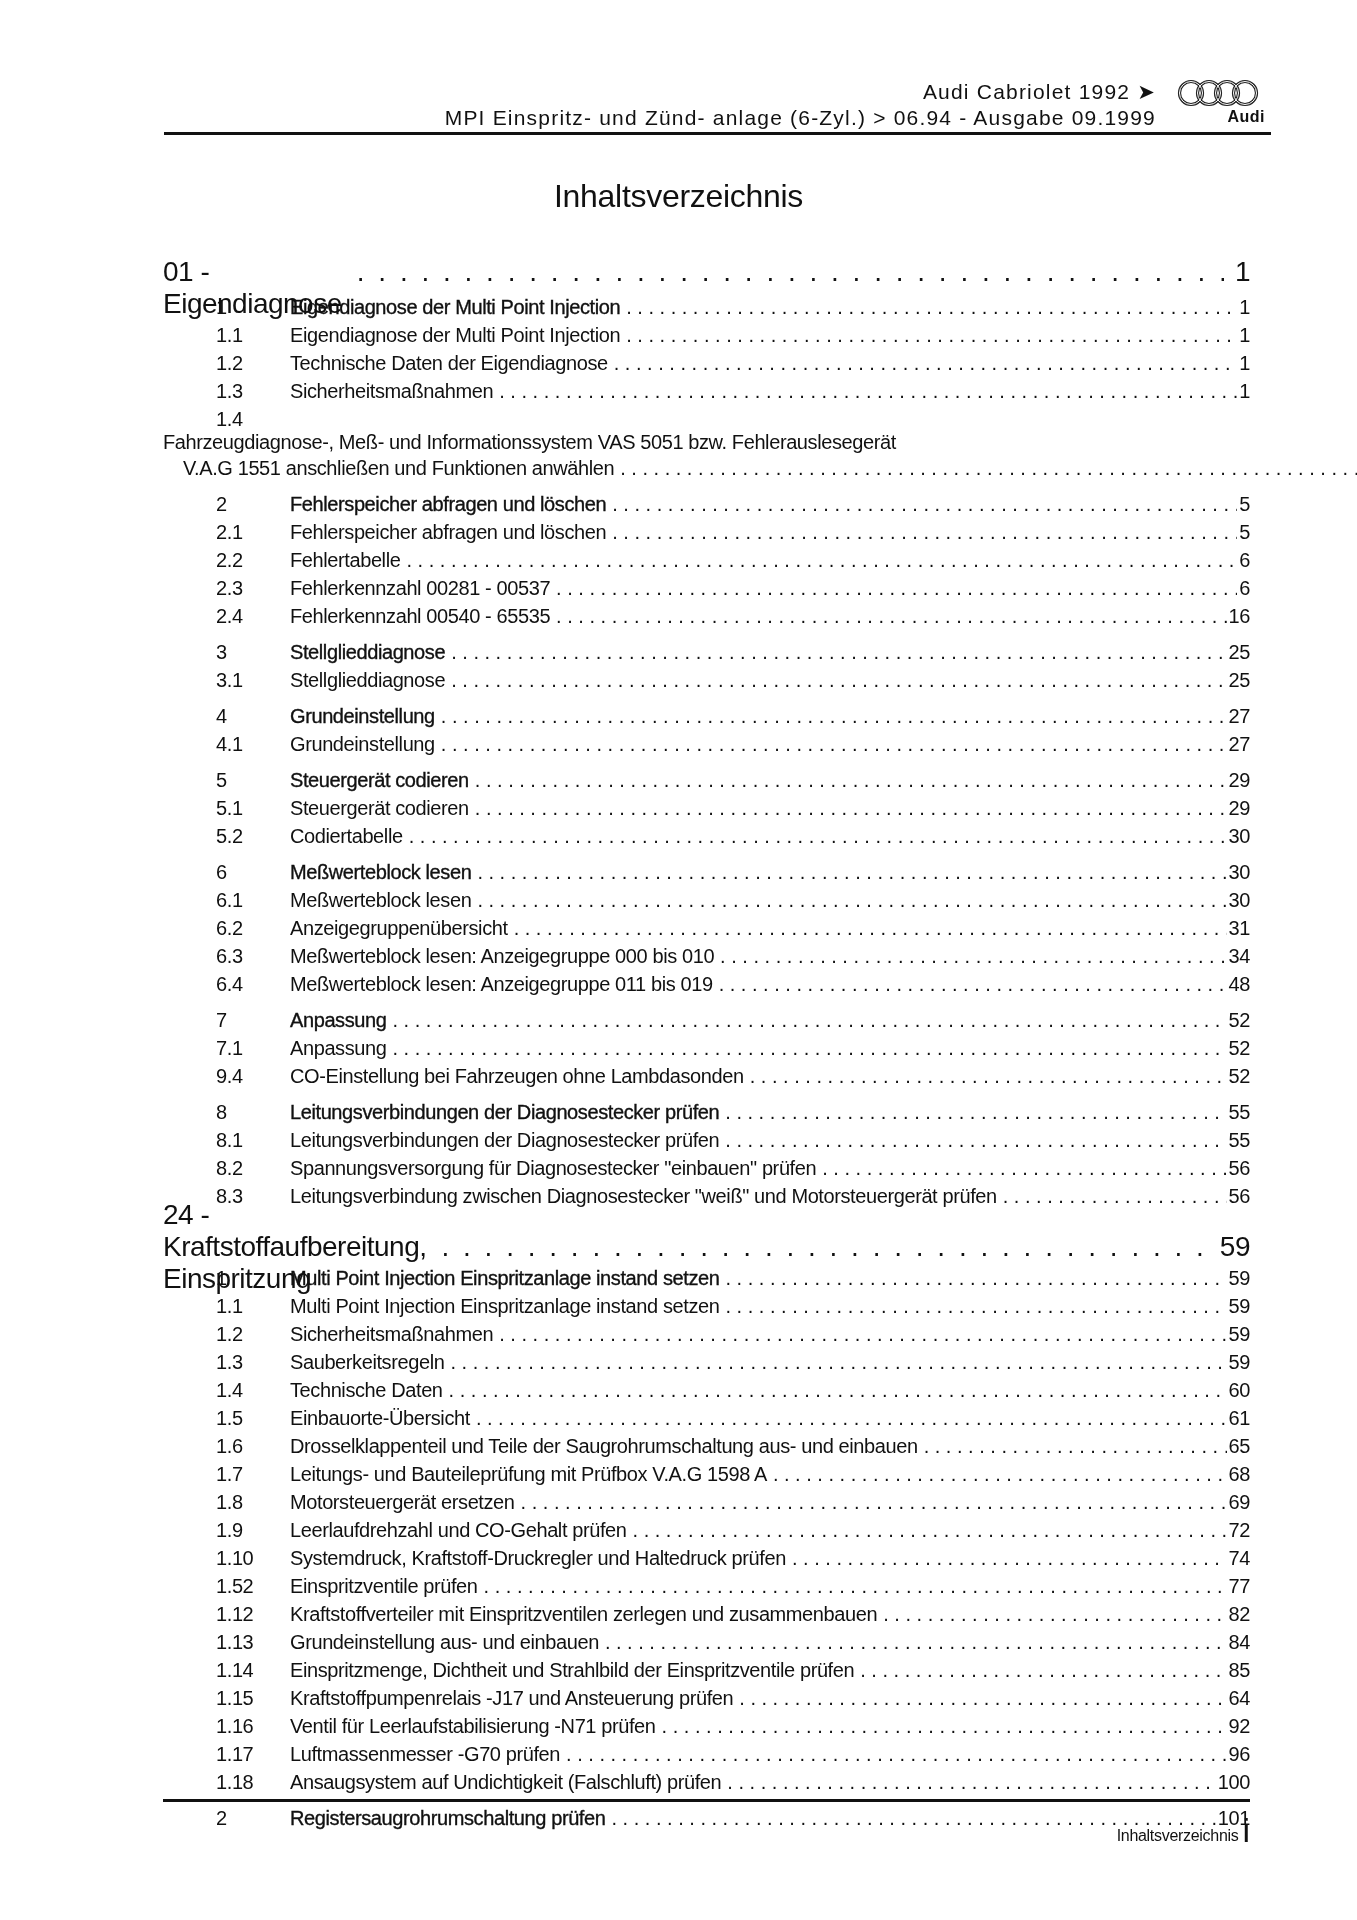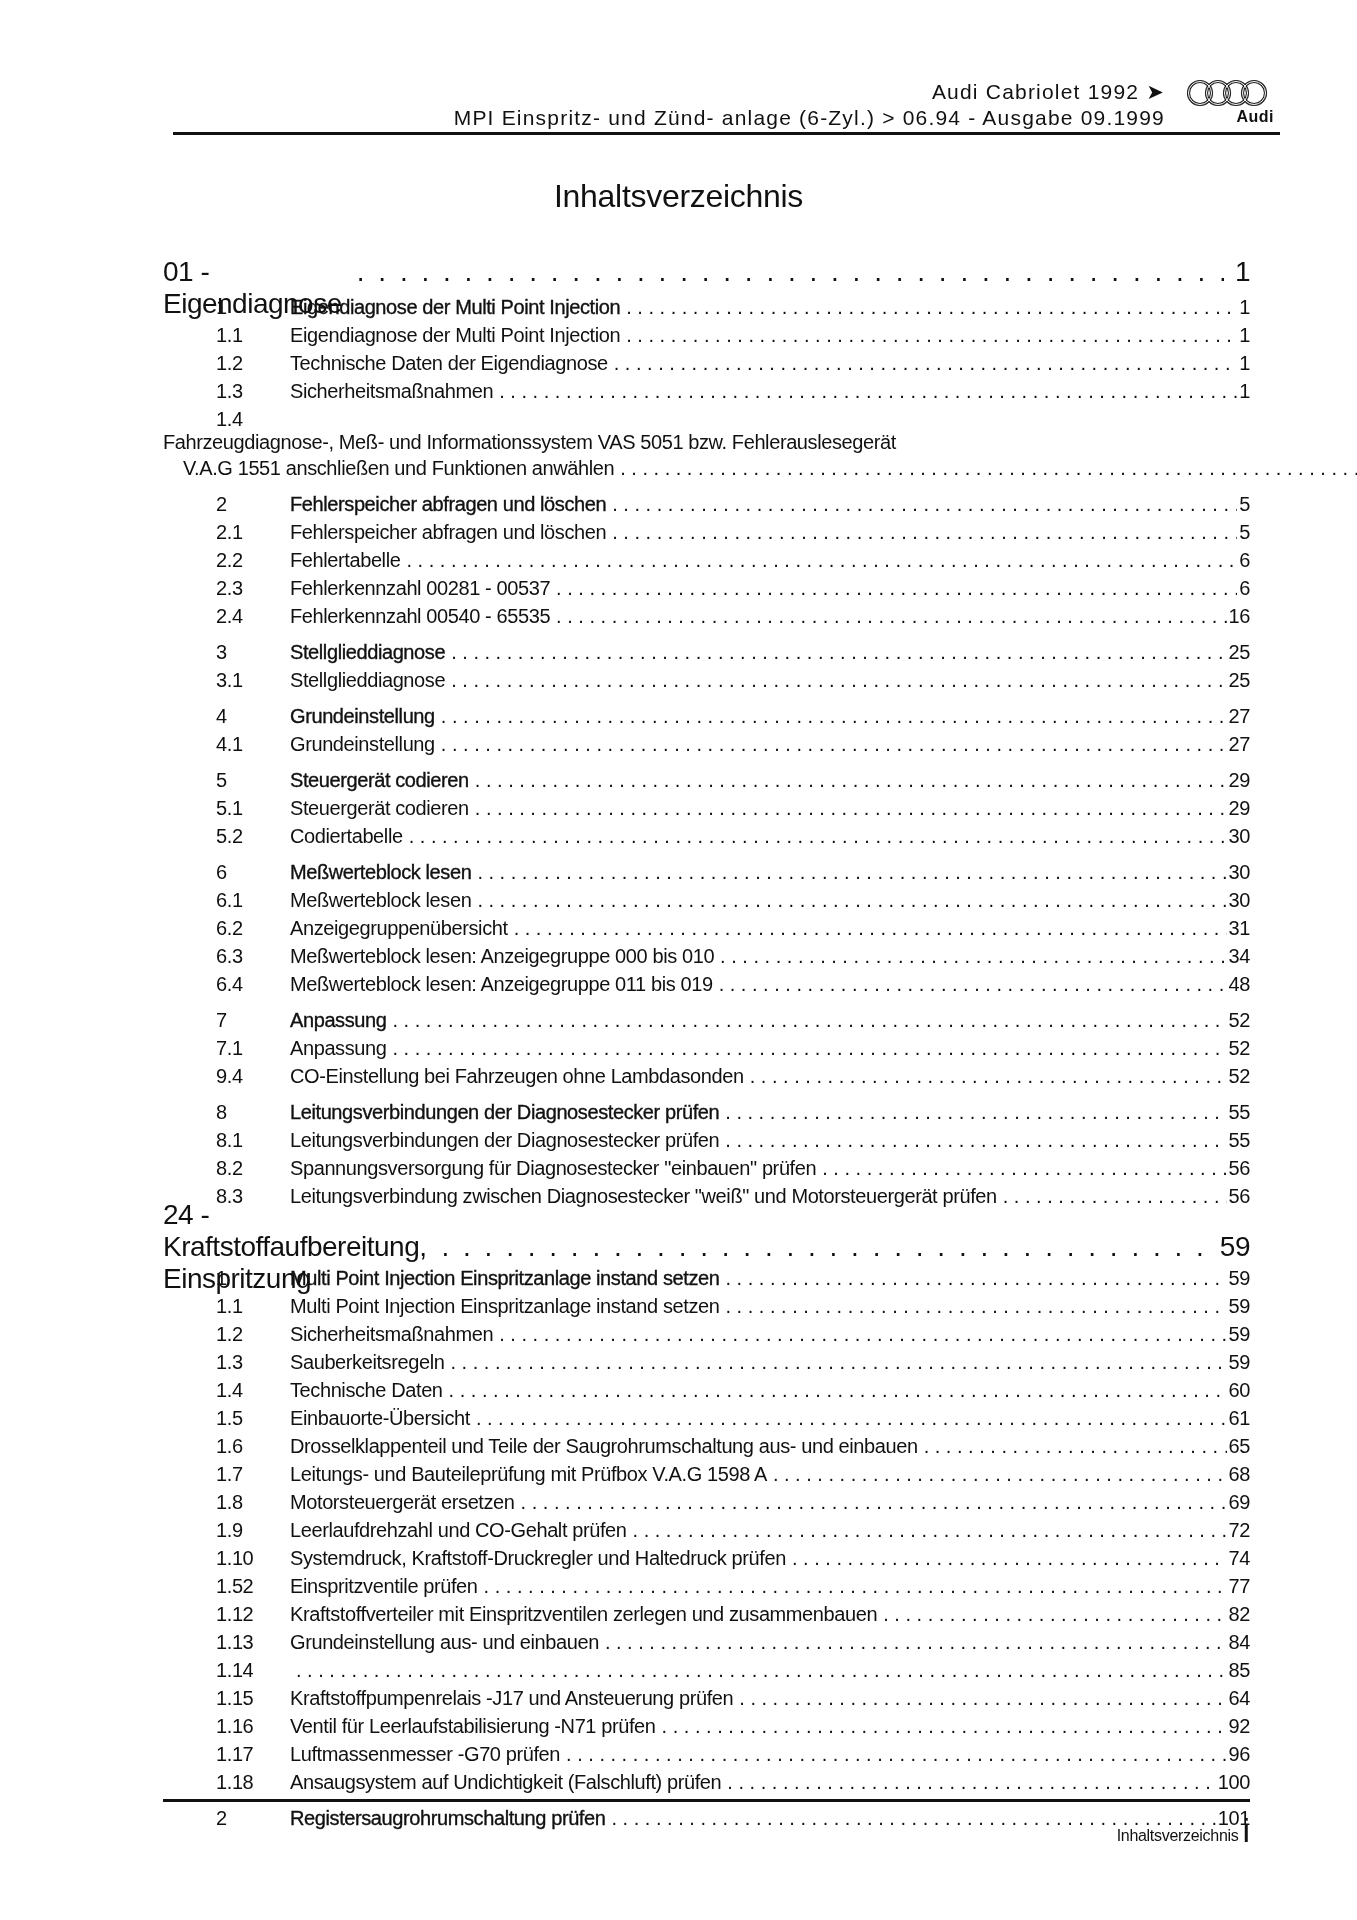--- a/index.html
+++ b/index.html
@@ -1,19 +1,19 @@
 <!DOCTYPE html>
 <html><head>
 <meta charset="utf-8">
 <style>
   * { box-sizing: border-box; margin: 0; padding: 0; }
   html, body { width: 1357px; height: 1920px; background: #ffffff; }
   body { position: relative; font-family: "Liberation Sans", sans-serif; color: #111; overflow: hidden; }
 
-  .header { position: absolute; left: 173px; top: 78px; width: 1107px; height: 56px; text-decoration: underline; }
+  .header { position: absolute; left: 164px; top: 78px; width: 1107px; height: 56px; text-decoration: underline; }
   .header-line1 { position: absolute; right: 115px; top: 2px; font-size: 21px; letter-spacing: 1.2px; font-family: "Liberation Sans", sans-serif; }
   .header-line2 { position: absolute; right: 115px; top: 28px; font-size: 21px; letter-spacing: 1.2px; }
   .header-rule { position: absolute; left: 0; right: 0; top: 54px; height: 3px; background: #111; }
   .logo { position: absolute; right: 0; top: 0; width: 100px; height: 52px; }
   .logo svg { display: block; }
   .logo-text { position: absolute; right: 6px; top: 30px; font-size: 16px; font-weight: bold; letter-spacing: 0.5px; font-family: "Liberation Sans", sans-serif; }
 
   .page-title { position: absolute; left: 0; width: 100%; top: 178px; text-align: center; font-size: 32px; letter-spacing: -0.3px; }
 
   .toc { position: absolute; left: 163px; top: 256px; width: 1087px; }
@@ -347,20 +347,21 @@
       <span class="page">82</span>
     </div>
   <div class="entry">
       <span class="num">1.13</span>
       <span class="txt">Grundeinstellung aus- und einbauen</span>
       <span class="dots"></span>
       <span class="page">84</span>
     </div>
   <div class="entry">
       <span class="num">1.14</span>
+      <span class="txt">Einspritzmenge, Dichtheit und Strahlbild der Einspritzventile prüfen</span>
       <span class="dots"></span>
       <span class="page">85</span>
     </div>
   <div class="entry">
       <span class="num">1.15</span>
       <span class="txt">Kraftstoffpumpenrelais -J17 und Ansteuerung prüfen</span>
       <span class="dots"></span>
       <span class="page">64</span>
     </div>
   <div class="entry">

